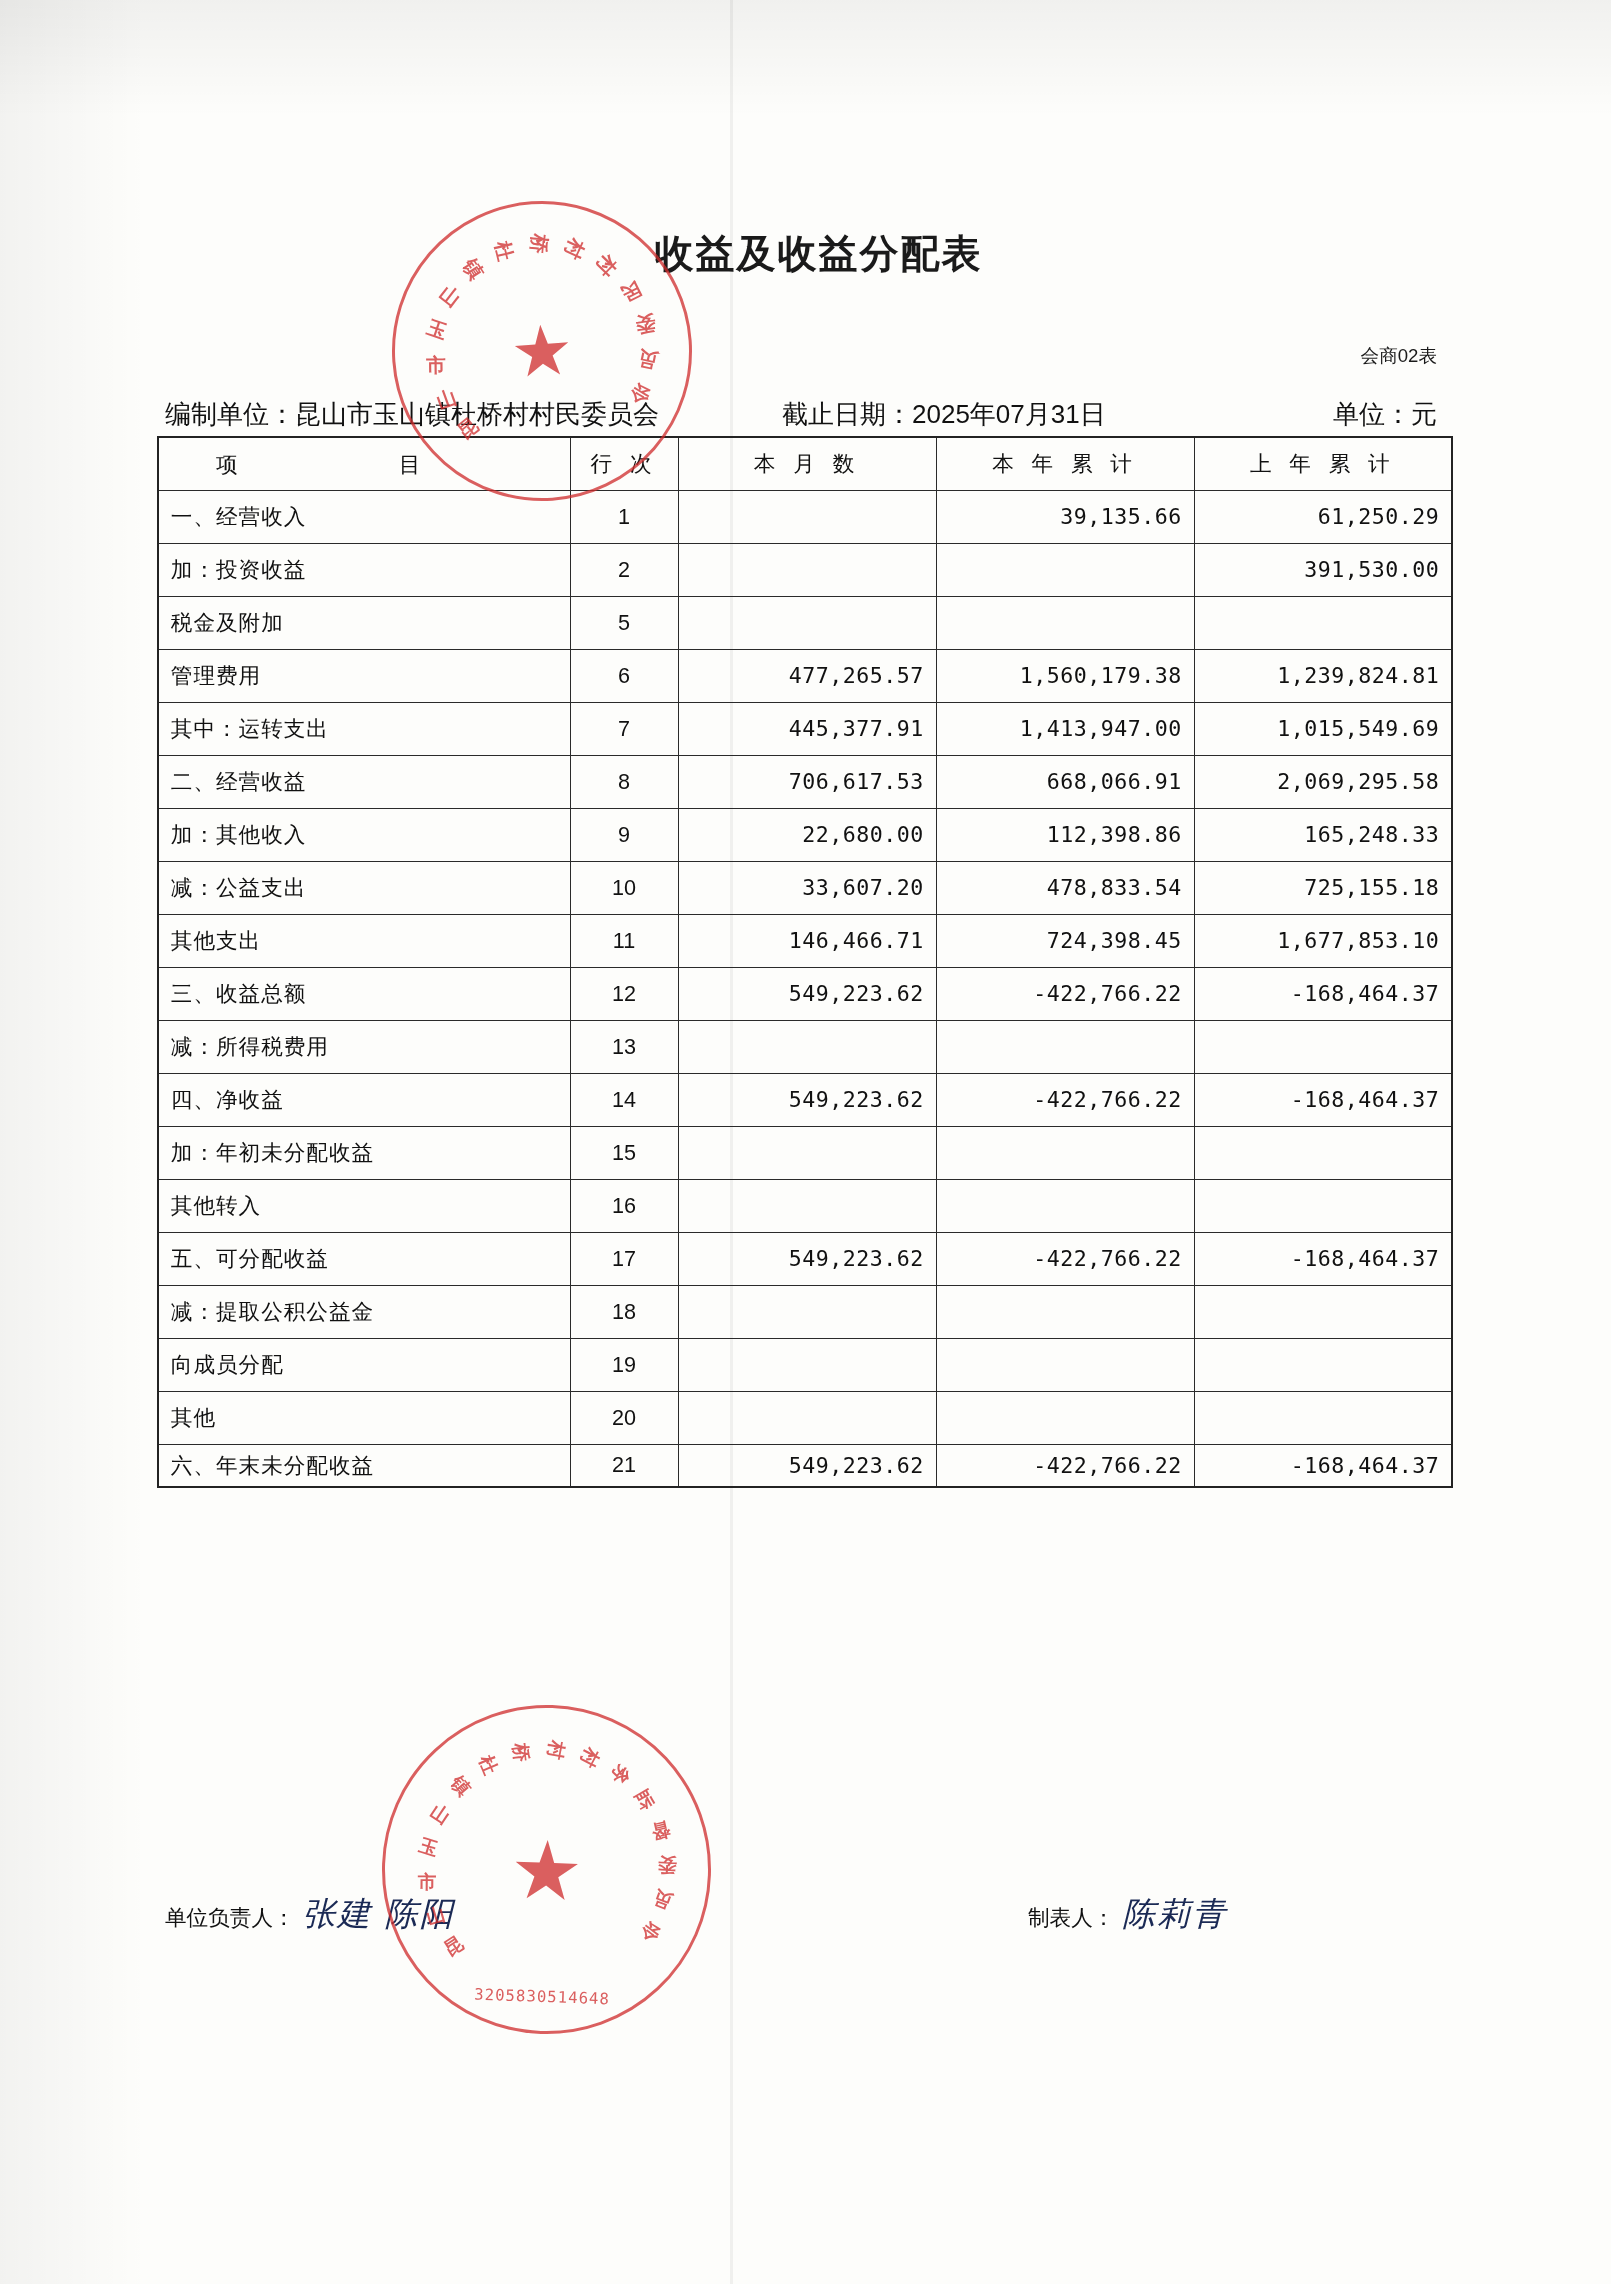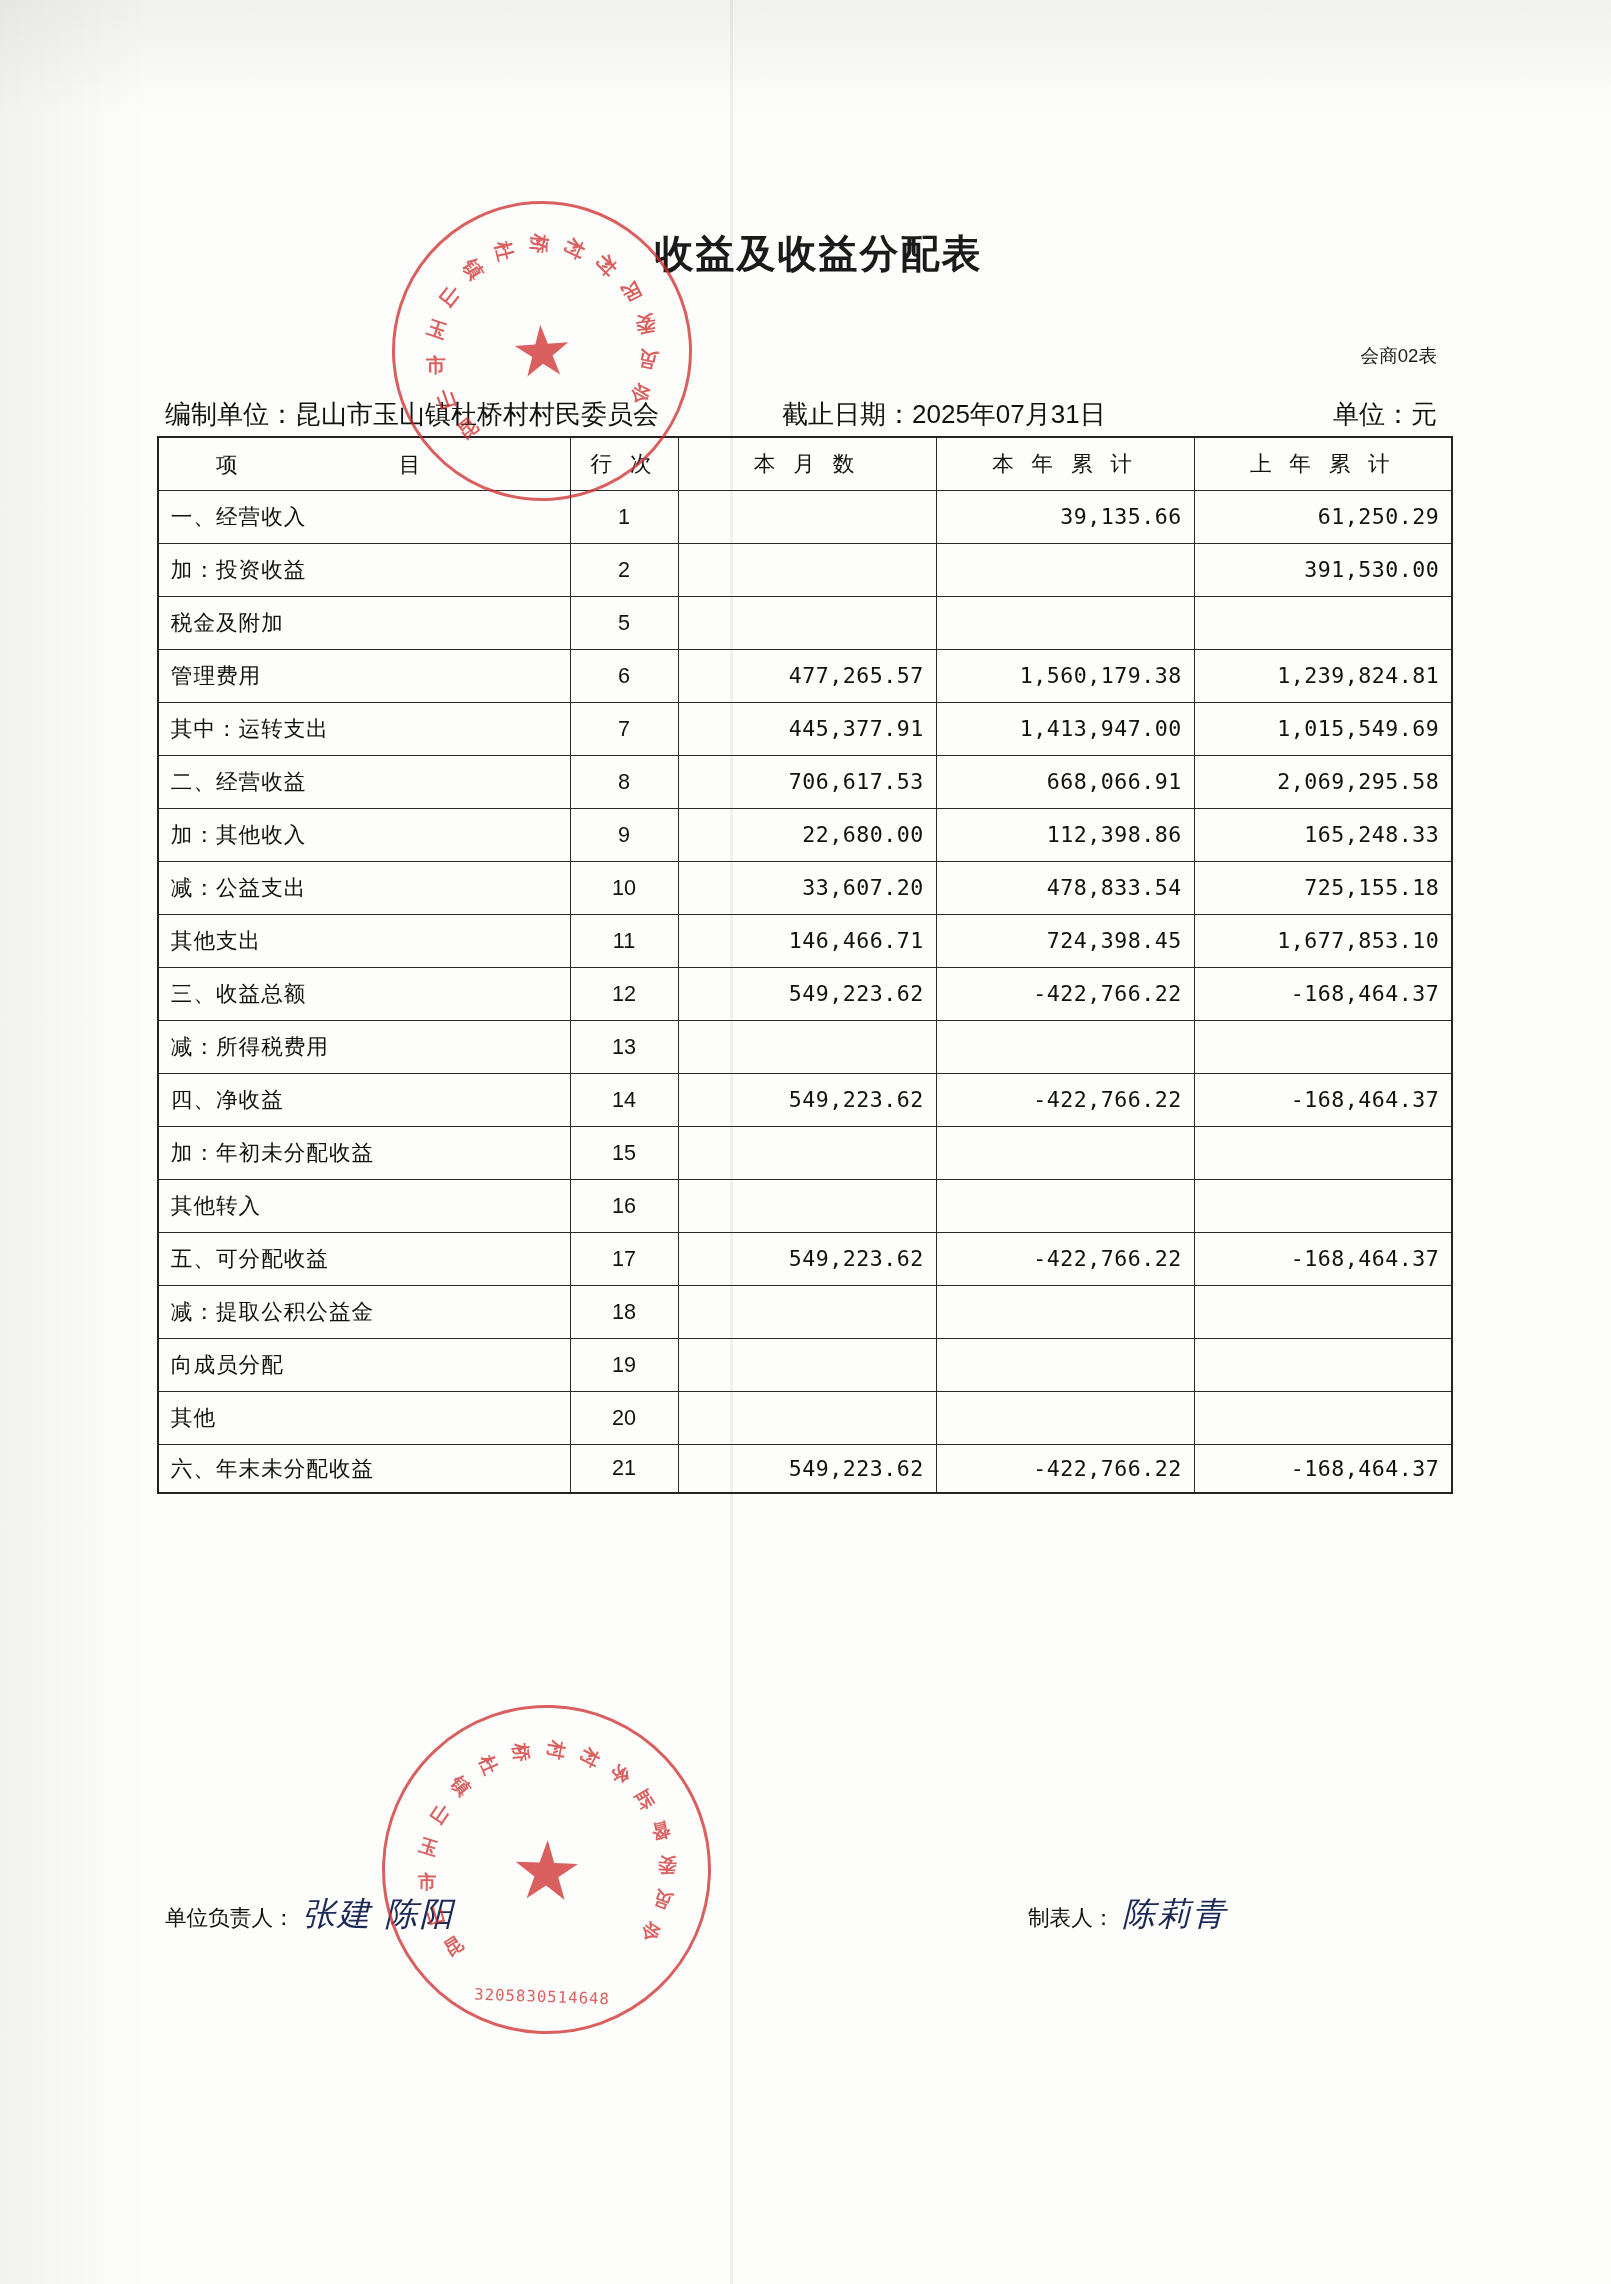--- a/index.html
+++ b/index.html
@@ -150,21 +150,21 @@
     font-size: 19.6px;
     font-family: "Liberation Sans", sans-serif;
   }
   td.num {
     text-align: right;
     font-family: "DejaVu Sans Mono", monospace;
     font-size: 20.6px;
     letter-spacing: 0.5px;
     padding-right: 13.7px;
   }
-  tr.last td { height: 49px; }
+  tr.last td { height: 43px; }
 
   .footer {
     position: absolute;
     top: 1892px;
     left: 165px;
     right: 174px;
     font-size: 21.6px;
   }
   .footer .resp {
     position: absolute;

